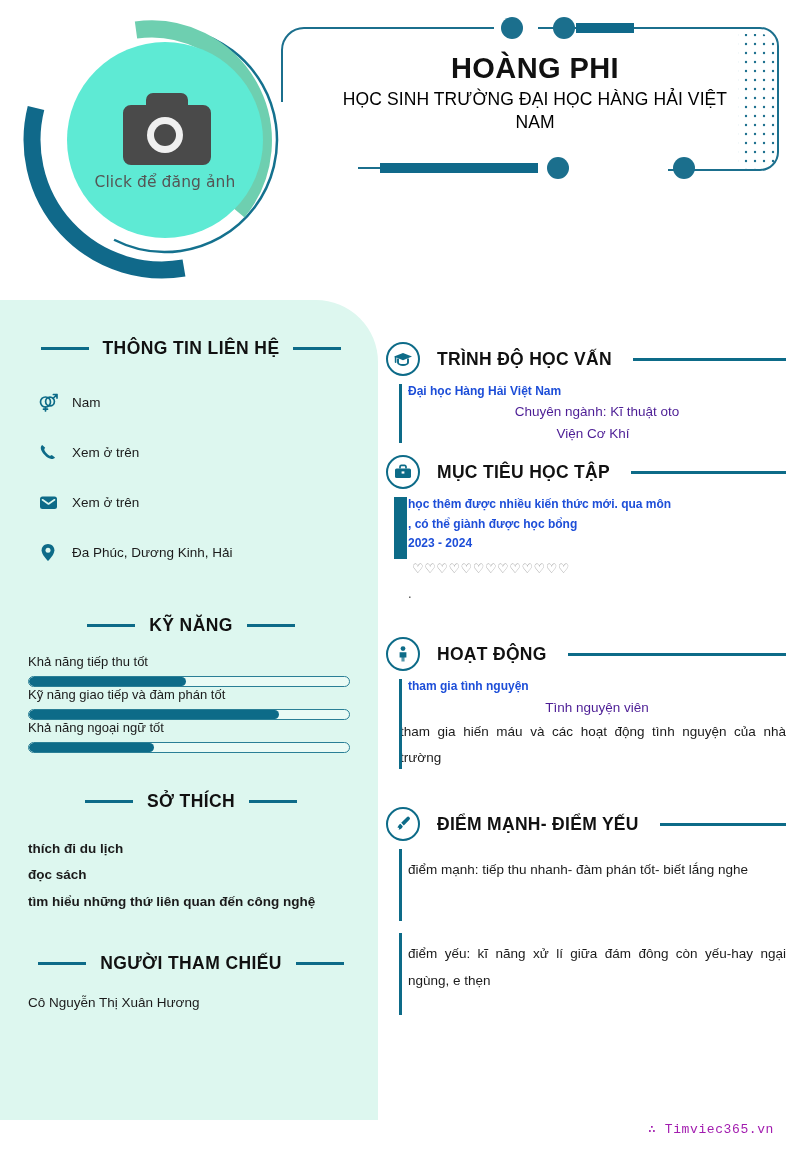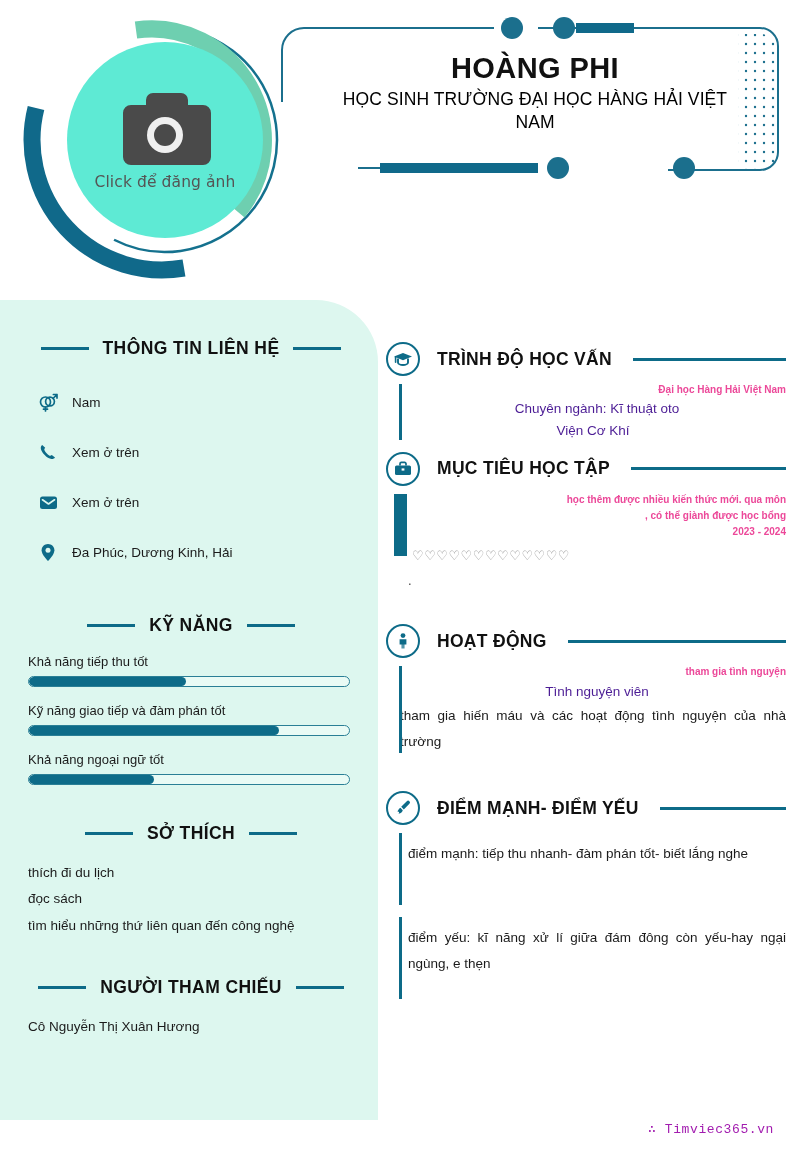--- a/index.html
+++ b/index.html
@@ -66,30 +66,30 @@
 
   .contact-list { margin-top: 18px; }
   .contact-row {
     display: flex; align-items: center; gap: 14px;
     height: 50px; padding-left: 16px;
   }
   .contact-ico { width: 20px; height: 20px; flex: none; display: flex; align-items: center; justify-content: center; }
   .contact-txt { font-size: 13.5px; color: #1b1b1b; }
 
   .skills { margin-top: 18px; padding: 0 6px; }
-  .skill { margin-bottom: 16px; }
+  .skill { }
   .skill-name { font-size: 13px; color: #1b1b1b; margin-bottom: 7px; }
   .bar {
     height: 11px; border-radius: 6px;
     background: #e9fbf5; border: 1px solid #2a7f96;
     overflow: hidden;
   }
   .bar-fill { height: 100%; background: #0d6b88; border-radius: 6px; }
 
-  .plain-list { margin-top: 16px; padding: 0 6px; }
+  .plain-list { margin-top: 24px; padding: 0 6px; font-weight: bold; }
   .plain-item { font-size: 13.5px; color: #1b1b1b; line-height: 1.95; }
 
   .ref-list { margin-top: 16px; padding: 0 6px; }
   .ref-item { font-size: 13.5px; color: #1b1b1b; line-height: 1.9; }
 
   
   .main { position: absolute; left: 386px; top: 338px; width: 400px; }
 
   .m-sec { position: relative; margin-bottom: 6px; }
   .m-head { display: flex; align-items: center; gap: 17px; height: 42px; }
@@ -104,21 +104,21 @@
   }
   .m-rule { flex: 1 1 auto; height: 3px; background: #0d6b88; min-width: 18px; margin-left: 4px; }
 
   .m-body { position: relative; padding-left: 22px; margin-top: 2px; }
   .m-body::before {
     content: ""; position: absolute; left: 13px; top: 2px; bottom: 2px;
     width: 3px; background: #0d6b88;
   }
   .m-body.thick::before { width: 13px; left: 8px; top: 2px; height: 62px; bottom: auto; }
 
-  .b-strong { font-size: 10px; font-weight: bold; color: #ec4899; line-height: 1.62; text-align: right; }
+  .b-strong { font-size: 12px; font-weight: bold; color: #1d4ed8; line-height: 1.62; }
   .b-norm { font-size: 13.5px; color: #4c1d95; line-height: 1.62; text-align: center; }
   .b-just { font-size: 13.5px; color: #1b1b1b; line-height: 1.95; text-align: justify; }
   .b-out { margin-left: -8px; }
   .hearts { font-size: 13px; color: #9b9b9b; letter-spacing: .5px; margin-top: 8px; margin-left: 4px; }
   .dot-line { font-size: 13px; color: #444; margin-top: 10px; }
   .gap { height: 26px; }
 
   .footer {
     position: absolute; right: 26px; bottom: 12px;
     font-family: "Liberation Mono", "DejaVu Sans Mono", monospace;

